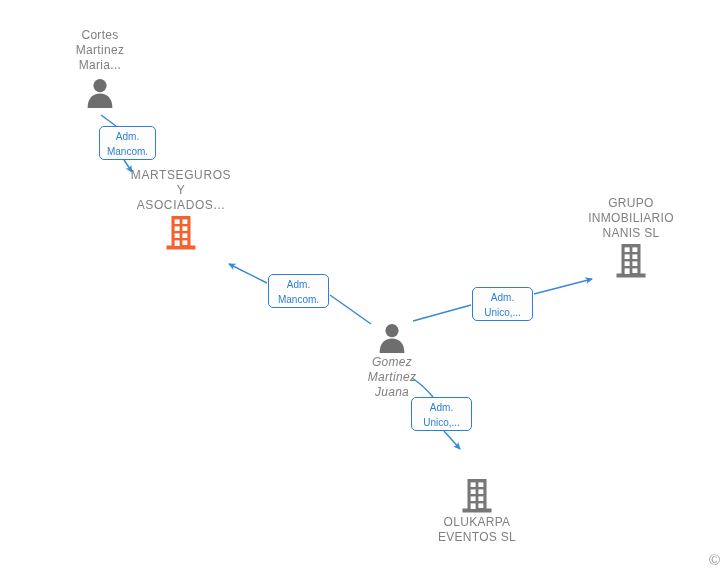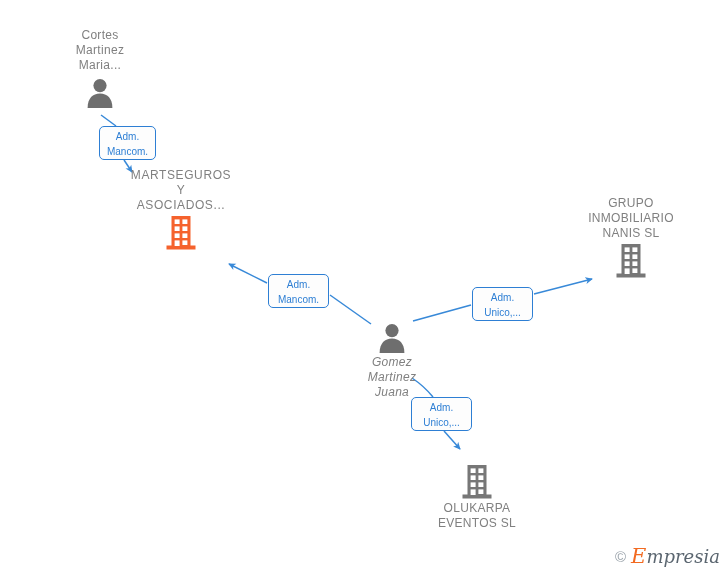--- a/index.html
+++ b/index.html
@@ -180,21 +180,21 @@
       <rect x="17.4" y="4.4" width="5" height="4.6" fill="#ffffff"></rect>
       <rect x="9.6" y="11.4" width="5" height="4.6" fill="#ffffff"></rect>
       <rect x="17.4" y="11.4" width="5" height="4.6" fill="#ffffff"></rect>
       <rect x="9.6" y="18.4" width="5" height="4.6" fill="#ffffff"></rect>
       <rect x="17.4" y="18.4" width="5" height="4.6" fill="#ffffff"></rect>
       <rect x="9.6" y="25.4" width="5" height="5.6" fill="#ffffff"></rect>
       <rect x="17.4" y="25.4" width="5" height="4.6" fill="#ffffff"></rect>
     </svg>
   </div>
 
-  <div class="node label-below" style="left:477px; top:464px;text-align:center;">
+  <div class="node label-below" style="left:477px; top:478px;text-align:center;">
     <svg class="node-icon" width="32" height="36" viewBox="0 0 32 36" xmlns="http://www.w3.org/2000/svg">
       <rect x="6.5" y="1" width="19" height="31" fill="#777777"></rect>
       <rect x="1.5" y="30.5" width="29" height="4" fill="#777777"></rect>
       <rect x="9.6" y="4.4" width="5" height="4.6" fill="#ffffff"></rect>
       <rect x="17.4" y="4.4" width="5" height="4.6" fill="#ffffff"></rect>
       <rect x="9.6" y="11.4" width="5" height="4.6" fill="#ffffff"></rect>
       <rect x="17.4" y="11.4" width="5" height="4.6" fill="#ffffff"></rect>
       <rect x="9.6" y="18.4" width="5" height="4.6" fill="#ffffff"></rect>
       <rect x="17.4" y="18.4" width="5" height="4.6" fill="#ffffff"></rect>
       <rect x="9.6" y="25.4" width="5" height="5.6" fill="#ffffff"></rect>
@@ -211,16 +211,15 @@
 Mancom.</div>
 
   <div class="edge-label" style="left:472px; top:287px; width:61px; height:34px;">Adm.
 Unico,...</div>
 
   <div class="edge-label" style="left:411px; top:397px; width:61px; height:34px;">Adm.
 Unico,...</div>
 
   <div id="watermark">
     <span class="c-mark">©</span>
-    <span class="brand"><span class="cap">E</span><span>mpresia</span></span>
   </div>
 
 </div>
 
 </body></html>

